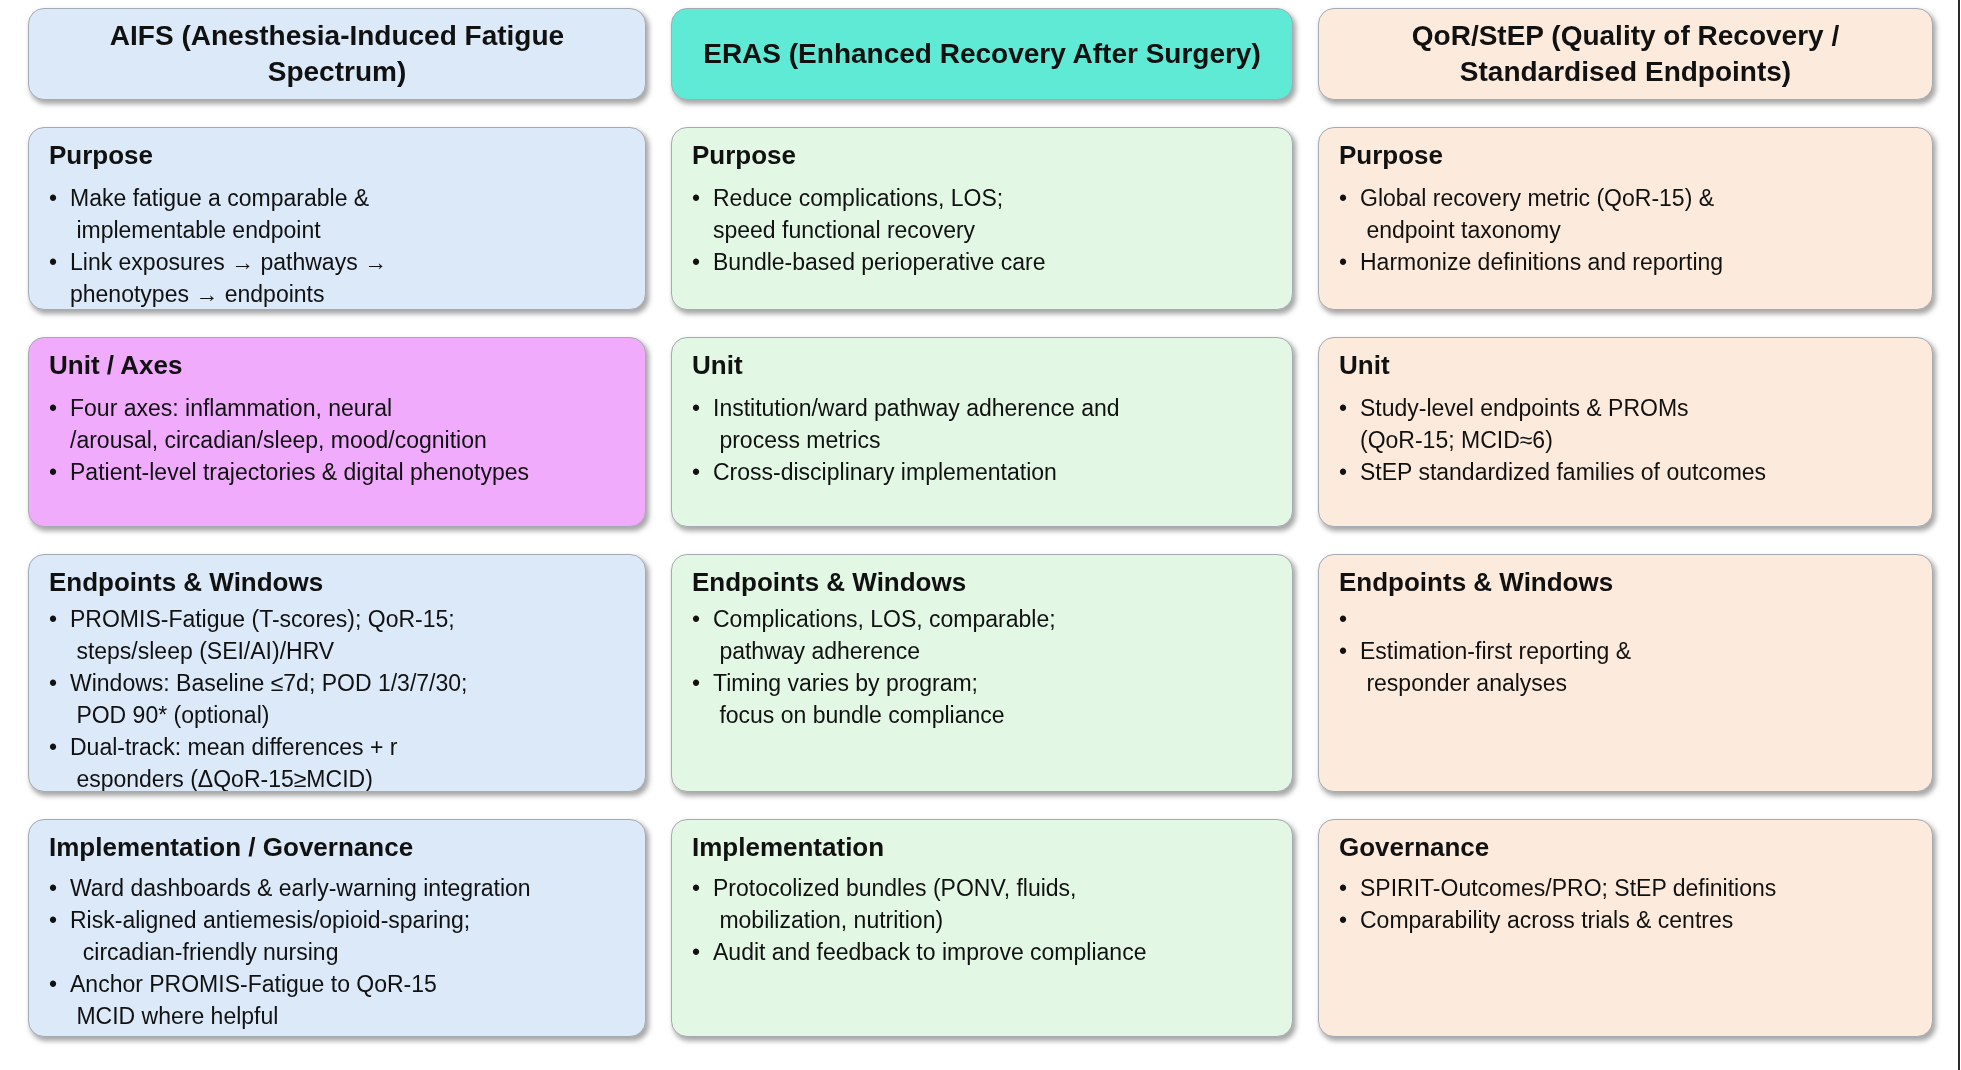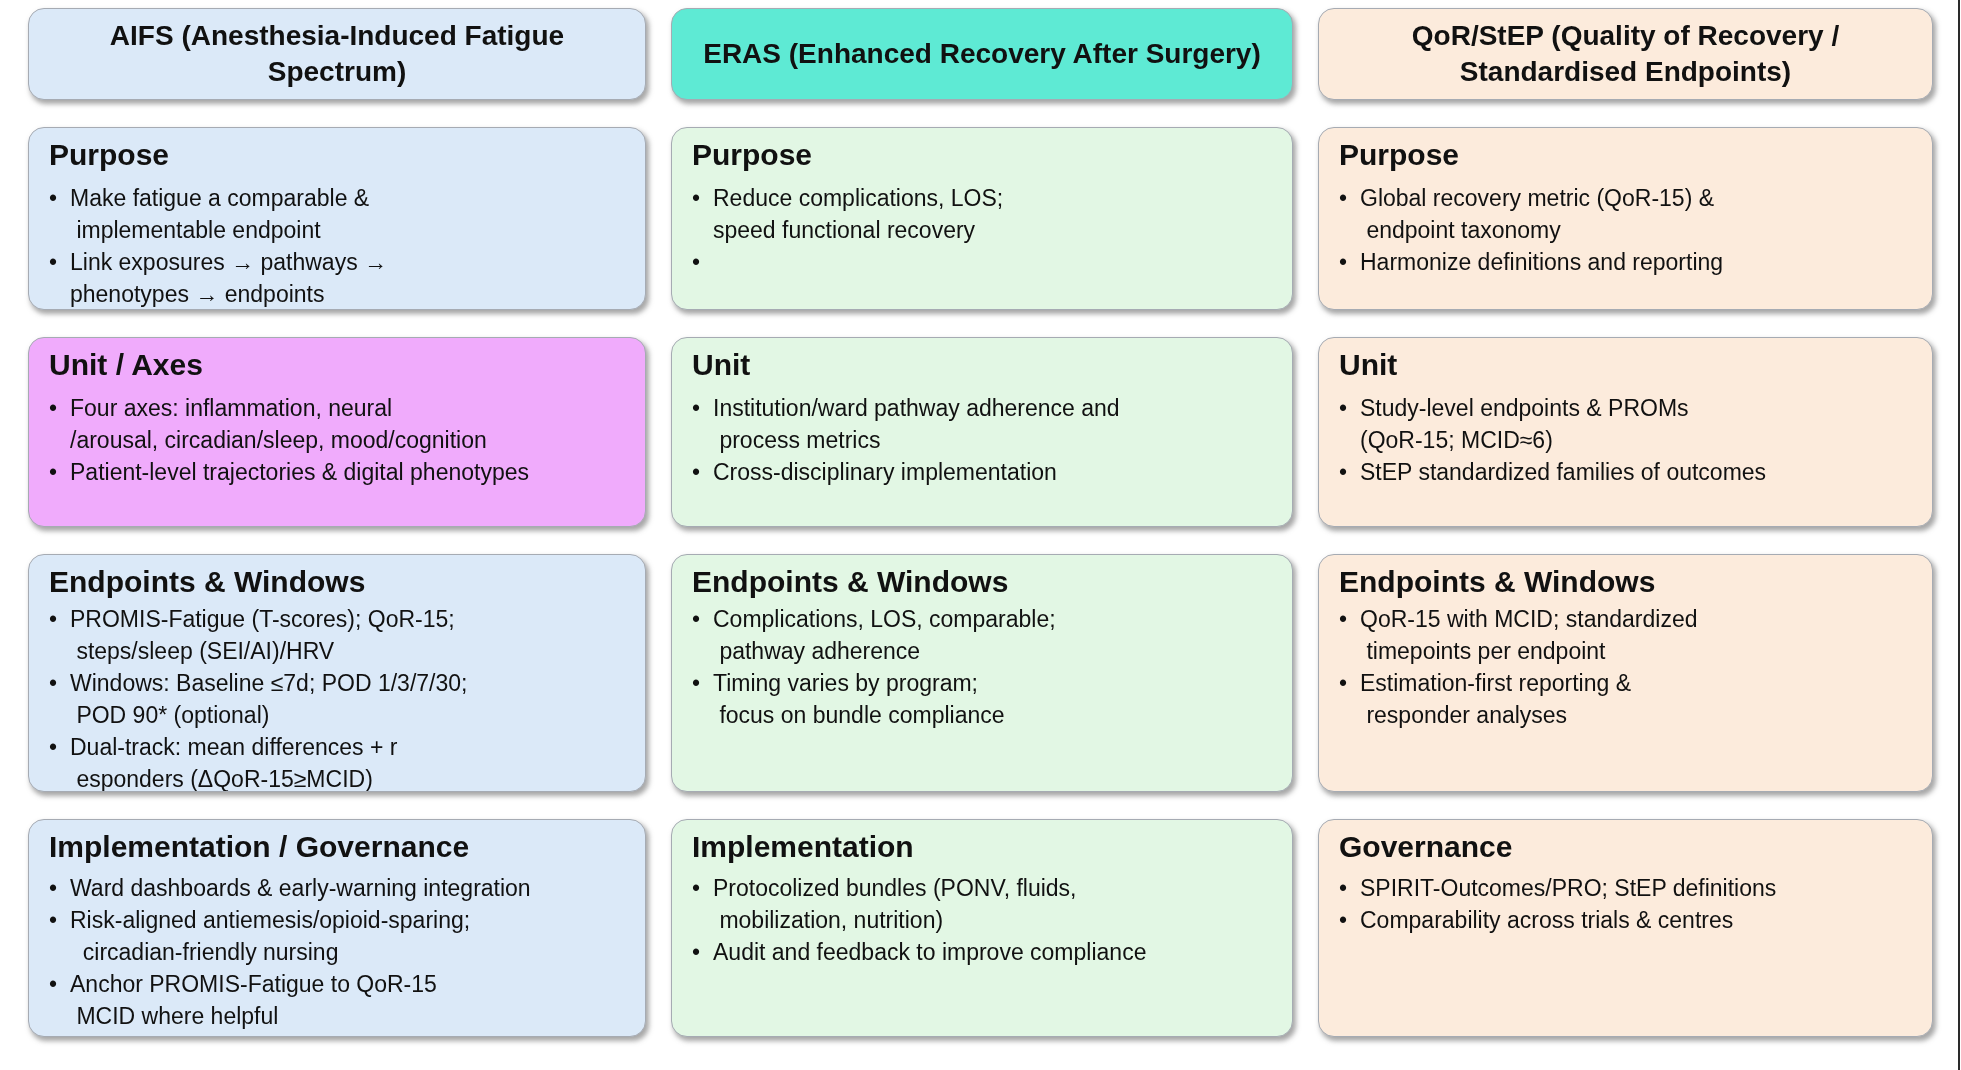--- a/index.html
+++ b/index.html
@@ -41,21 +41,21 @@
     align-items: center;
     justify-content: center;
     text-align: center;
     font-weight: bold;
     font-size: 28px;
     line-height: 36px;
     padding: 4px 12px;
   }
   .card-heading {
     font-weight: bold;
-    font-size: 30px;
+    font-size: 26px;
     line-height: 30px;
     margin: 0 0 12px 0;
   }
   .bullet {
     display: flex;
     align-items: flex-start;
     font-size: 23px;
     line-height: 32px;
   }
   .bullet .dot {
@@ -157,20 +157,21 @@
 
     <div class="card" style="background: rgb(226, 247, 228);">
       <div class="card-heading">Purpose</div>
       <div class="bullet">
         <span class="dot">•</span>
         <span class="bt">Reduce complications, LOS;
 speed functional recovery</span>
       </div>
       <div class="bullet">
         <span class="dot">•</span>
+        <span class="bt">Bundle-based perioperative care</span>
       </div>
     </div>
 
     <div class="card" style="background: rgb(226, 247, 228);">
       <div class="card-heading">Unit</div>
       <div class="bullet">
         <span class="dot">•</span>
         <span class="bt">Institution/ward pathway adherence and
  process metrics</span>
       </div>
@@ -234,22 +235,20 @@
       <div class="bullet">
         <span class="dot">•</span>
         <span class="bt">StEP standardized families of outcomes</span>
       </div>
     </div>
 
     <div class="card" style="background: rgb(252, 235, 220);">
       <div class="card-heading">Endpoints &amp; Windows</div>
       <div class="bullet">
         <span class="dot">•</span>
-        <span class="bt">QoR-15 with MCID; standardized
- timepoints per endpoint</span>
       </div>
       <div class="bullet">
         <span class="dot">•</span>
         <span class="bt">Estimation-first reporting &amp;
  responder analyses</span>
       </div>
     </div>
 
     <div class="card" style="background: rgb(252, 235, 220);">
       <div class="card-heading">Governance</div>

